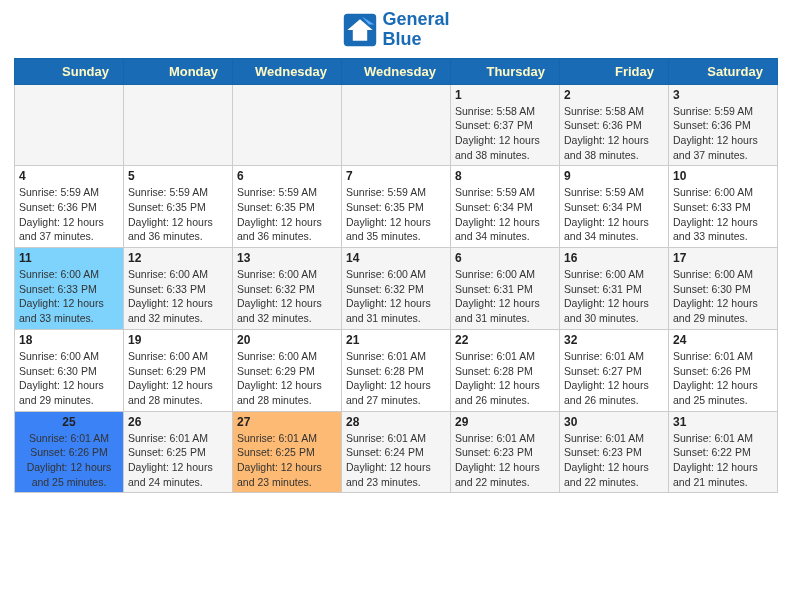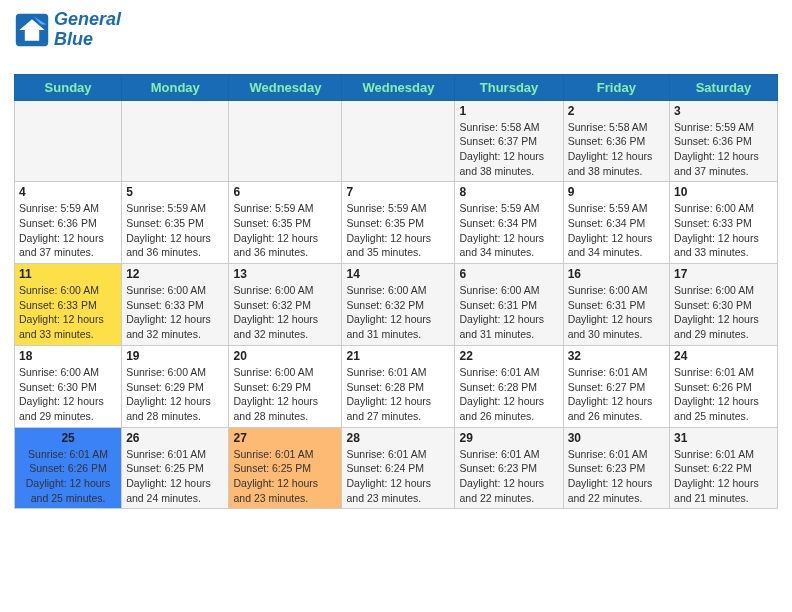--- a/index.html
+++ b/index.html
@@ -11,24 +11,23 @@
       overflow: hidden;
     }
     .page {
       width: 792px;
       min-height: 612px;
       padding: 10px 14px 10px 14px;
       background: #fff;
     }
     .header {
       display: flex;
-      justify-content: flex-start;
+      justify-content: center;
       align-items: flex-start;
-      margin-bottom: 24px;
-      font-style: italic;
+      margin-bottom: 8px;
     }
     .logo {
       display: flex;
       align-items: center;
       gap: 4px;
     }
     .logo-text {
       font-size: 18px;
       font-weight: bold;
       color: #2c3e50;
@@ -56,23 +55,23 @@
       margin-top: 2px;
     }
     .calendar {
       width: 100%;
       border-collapse: collapse;
       border: 1px solid #ccc;
       font-size: 11px;
     }
     .calendar th {
       background: #1a6bb5;
-      color: #86efac;
-      padding: 5px 20px;
-      text-align: center;
+      color: #fef9c3;
+      padding: 5px 14px;
+      text-align: right;
       font-size: 13px;
       font-weight: bold;
       border: 1px solid #1565a8;
     }
     .calendar td {
       border: 1px solid #ccc;
       vertical-align: top;
       padding: 3px 4px;
       width: calc(100% / 7);
       min-height: 80px;
@@ -176,21 +175,21 @@
           <td style="background: rgb(255, 255, 255);">
             <div class="day-num">9</div>
             <div class="day-info">Sunrise: 5:59 AM<br>Sunset: 6:34 PM<br>Daylight: 12 hours<br>and 34 minutes.</div>
           </td>
           <td style="background: rgb(255, 255, 255);">
             <div class="day-num">10</div>
             <div class="day-info">Sunrise: 6:00 AM<br>Sunset: 6:33 PM<br>Daylight: 12 hours<br>and 33 minutes.</div>
           </td>
         </tr>
         <tr>
-          <td style="background: #fde047;">
+          <td style="background: #7dd3fc;">
             <div class="day-num">11</div>
             <div class="day-info">Sunrise: 6:00 AM<br>Sunset: 6:33 PM<br>Daylight: 12 hours<br>and 33 minutes.</div>
           </td>
           <td style="background: rgb(245, 245, 245);">
             <div class="day-num">12</div>
             <div class="day-info">Sunrise: 6:00 AM<br>Sunset: 6:33 PM<br>Daylight: 12 hours<br>and 32 minutes.</div>
           </td>
           <td style="background: rgb(245, 245, 245);">
             <div class="day-num">13</div>
             <div class="day-info">Sunrise: 6:00 AM<br>Sunset: 6:32 PM<br>Daylight: 12 hours<br>and 32 minutes.</div>

